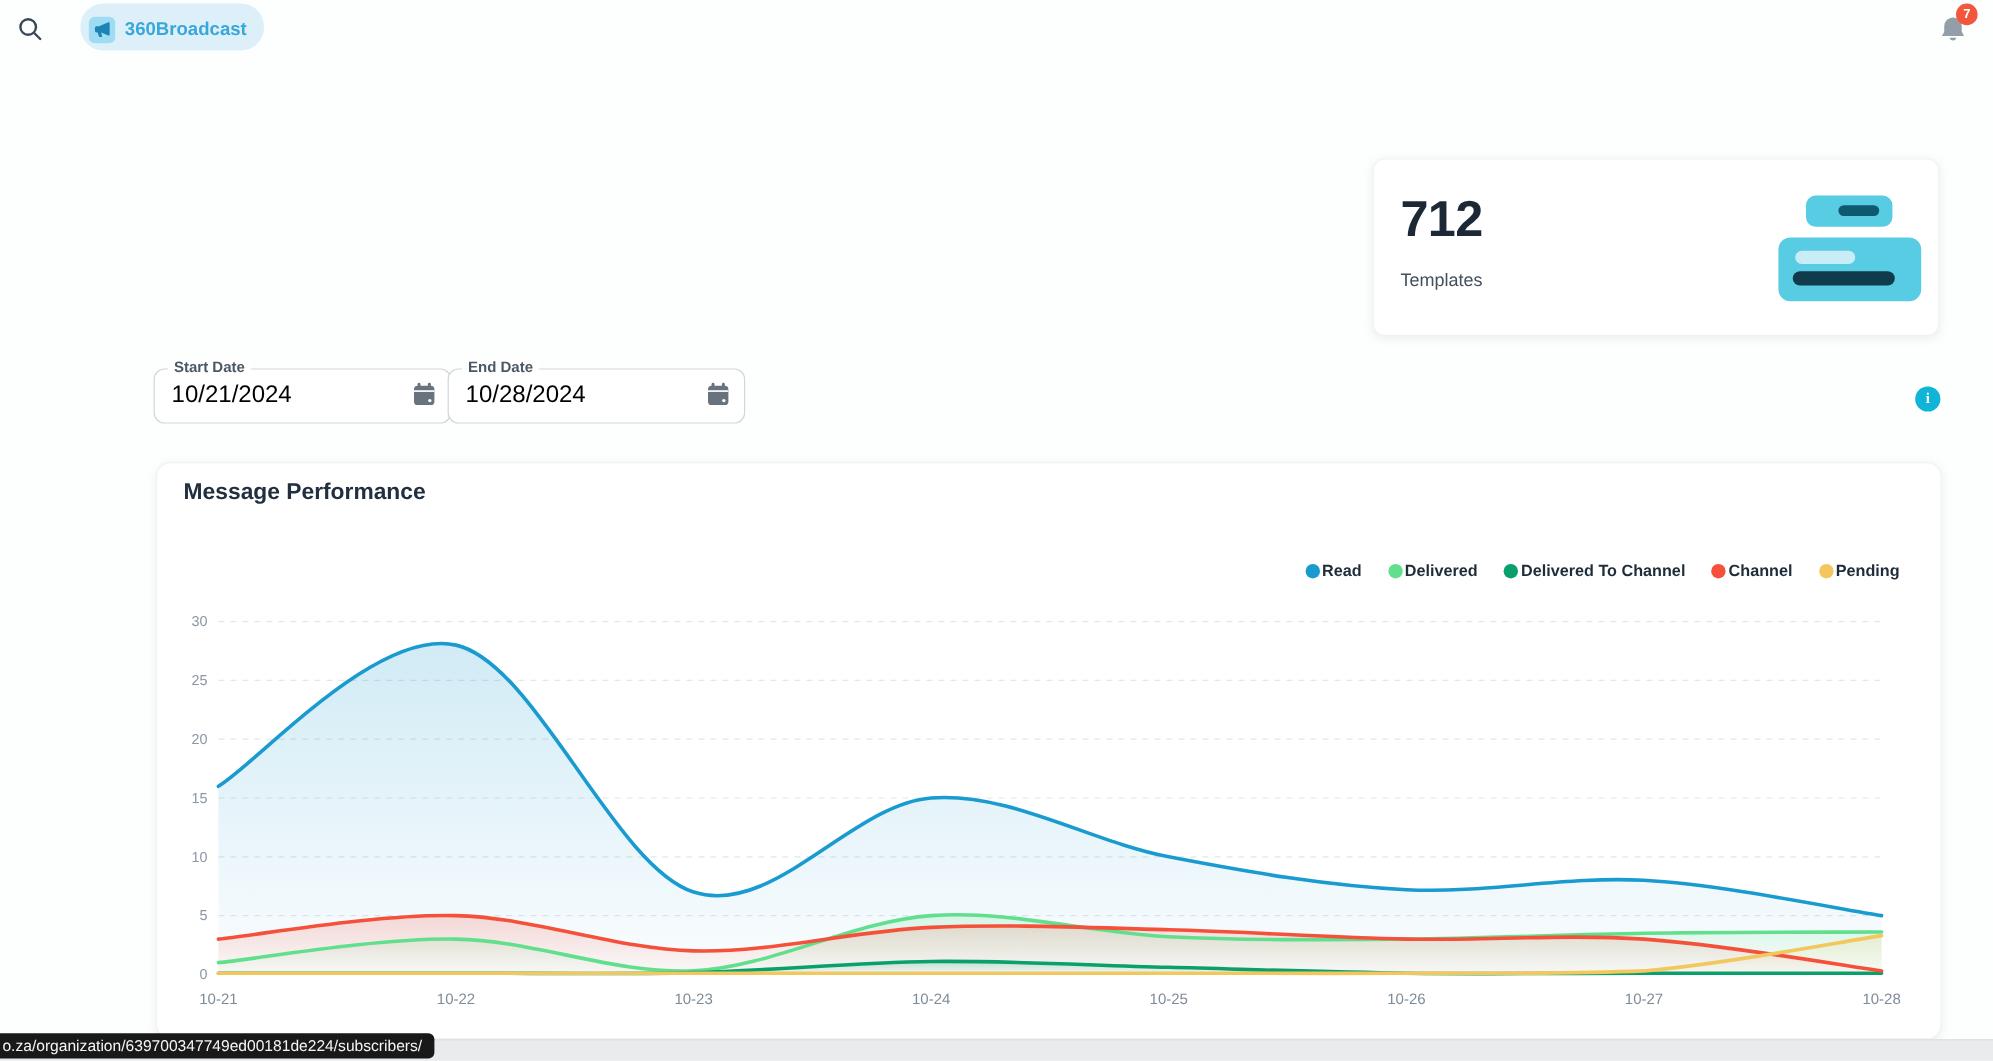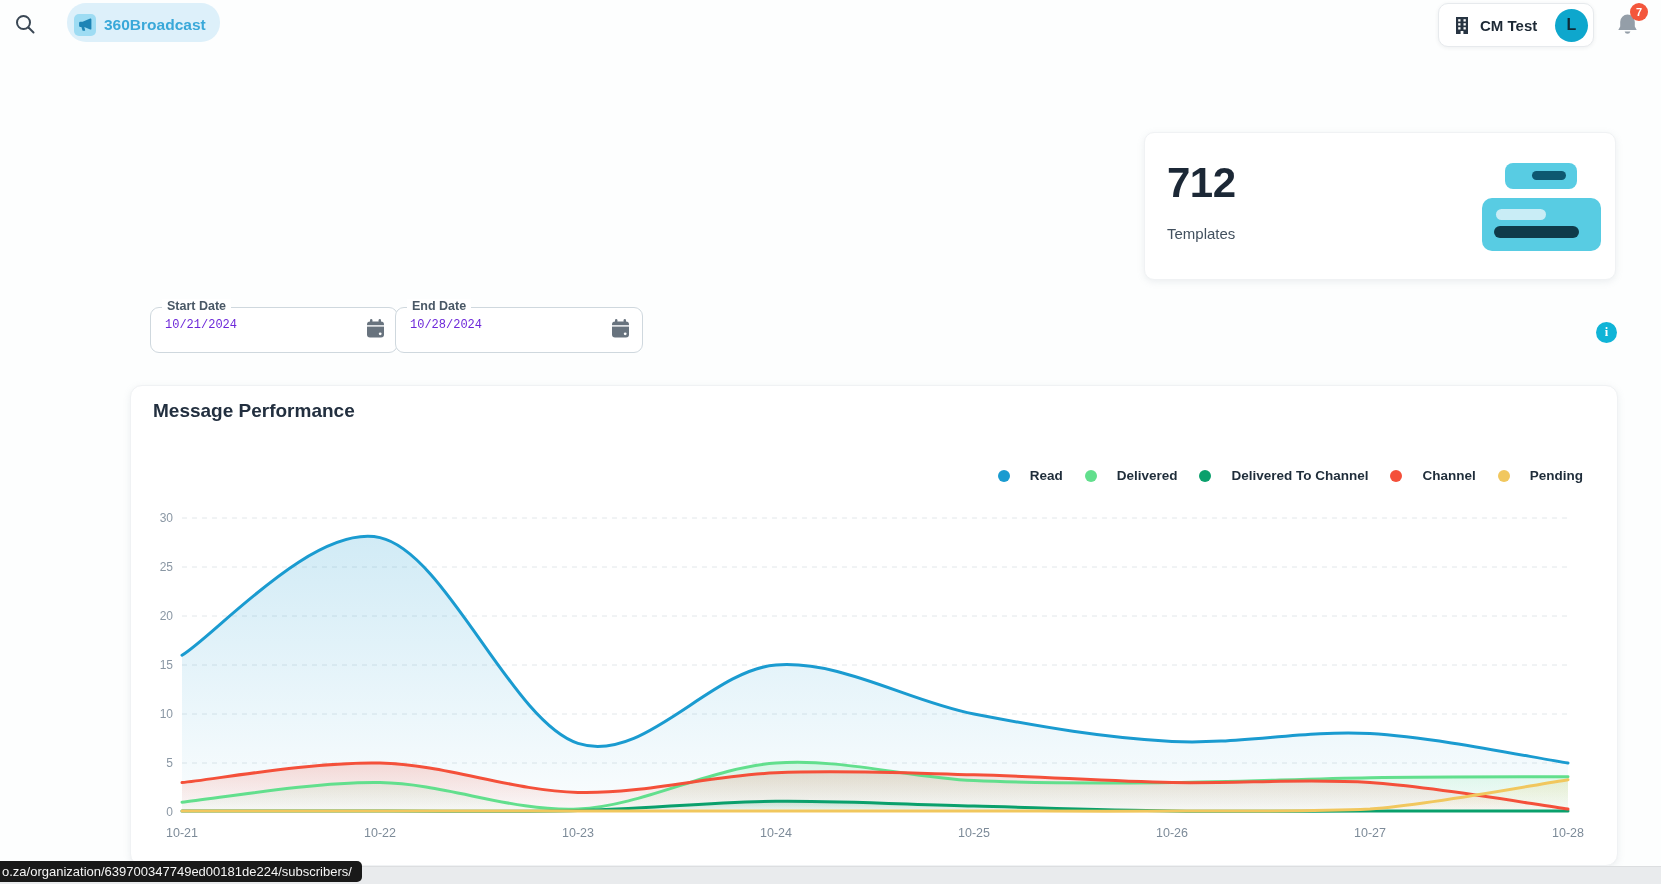--- a/index.html
+++ b/index.html
@@ -39,37 +39,37 @@
   .subs-circle { position:absolute; left:341px; top:26px; width:95px; height:95px; border-radius:50%;
     background:#58cce3; display:flex; align-items:center; justify-content:center; }
   .tpl-small { position:absolute; left:360px; top:30px; width:72px; height:26px; background:#58cce3; border-radius:8px; }
   .tpl-small .d1 { position:absolute; left:27px; top:8px; width:34px; height:9px; border-radius:5px; background:#0e5870; }
   .tpl-big { position:absolute; left:337px; top:65px; width:119px; height:53px; background:#58cce3; border-radius:10px; }
   .tpl-big .d2 { position:absolute; left:14px; top:11px; width:50px; height:11px; border-radius:6px; background:#c9edf6; }
   .tpl-big .d3 { position:absolute; left:12px; top:28px; width:85px; height:12px; border-radius:6px; background:#0f3b4a; }
 
   
   .date-field { position:absolute; top:307px; width:248px; height:46px; background:#fff;
-    border:1.5px solid #cfd8de; border-radius:9px;margin-left:22px; }
+    border:1.5px solid #cfd8de; border-radius:9px; }
   .date-field.f1 { left:128px; } .date-field.f2 { left:373px;padding-left:16px; }
   .date-label { position:absolute; left:11px; top:-9px; background:#fff; padding:0 5px;
     font-size:12.5px; font-weight:bold; color:#4a5866; }
   .date-input { position:absolute; left:14px; top:10px; width:150px; border:none; outline:none;
-    font-family:Liberation Mono, monospace; font-size:12px; color:#6d28d9; background:transparent; }
+    font-family:Liberation Sans, sans-serif; font-size:20px; color:#000000; background:transparent; }
   .cal-btn { position:absolute; right:10px; top:10px; width:24px; height:24px; border:none; background:transparent; cursor:pointer; }
   .info-btn { position:absolute; left:1596px; top:322px; width:21px; height:21px; border-radius:50%;
     background:#10b4d7; color:#fff; border:none; font-size:12.5px; font-weight:bold;
     font-family:"Liberation Serif",serif; cursor:pointer; }
 
   
   .chart-card { position:absolute; left:130px; top:385px; width:1488px; height:481px; background:#fff;
     border:1px solid #f0f2f4; border-radius:12px; box-shadow:0 2px 7px rgba(140,155,170,.16); }
   .chart-title { position:absolute; left:22px; top:14px; font-size:19px; font-weight:bold; color:#222f3f; }
   .legend { position:absolute; top:82px; right:34px; display:flex; align-items:center; gap:22px; }
-  .legend-item { display:flex; align-items:center; gap:20px; font-size:13.5px; font-weight:600; color:#1f2d3a; cursor:pointer; }
+  .legend-item { display:flex; align-items:center; gap:2px; font-size:13.5px; font-weight:600; color:#1f2d3a; cursor:pointer; }
   .legend-dot { width:12px; height:12px; border-radius:50%; }
   #chart-svg { position:absolute; left:0; top:0; }
 
   
   .bottom-strip { position:absolute; left:0; top:866px; width:100%; height:18px;
     background:#e9ebed; border-top:1px solid #dcdee0; }
   .status-bar { position:absolute; left:0; top:861px; height:21px; line-height:21px; z-index:10;
     background:#191919; color:#f5f5f5; font-size:13px; padding:0 10px 0 2px;
     border-radius:0 5px 5px 0; white-space:nowrap; }
 </style>
@@ -88,36 +88,20 @@
 
     <div class="brand-pill">
       <span class="brand-icon">
         <svg width="15" height="15" viewBox="0 0 15 15">
           <path d="M12.2 1.6 4.6 4.8H2.4A1.3 1.3 0 0 0 1.1 6.1v2.6A1.3 1.3 0 0 0 2.4 10h1l1 3.2a.9.9 0 0 0 .9.6h1.1a.7.7 0 0 0 .7-.9L6.3 10l5.9 2.5a.9.9 0 0 0 1.2-.8V2.4a.9.9 0 0 0-1.2-.8z" fill="#1d84b5"></path>
         </svg>
       </span>
       <span class="brand-name">360Broadcast</span>
     </div>
 
-    <button class="org-pill">
-      <svg width="18" height="19" viewBox="0 0 18 19">
-        <path d="M3 1h12v17H3z" fill="#273442"></path>
-        <g fill="#fff">
-          <rect x="5.2" y="3.2" width="2.3" height="2.3"></rect>
-            <rect x="10.5" y="3.2" width="2.3" height="2.3"></rect>
-          <rect x="5.2" y="7.2" width="2.3" height="2.3"></rect>
-            <rect x="10.5" y="7.2" width="2.3" height="2.3"></rect>
-          <rect x="5.2" y="11.2" width="2.3" height="2.3"></rect>
-            <rect x="10.5" y="11.2" width="2.3" height="2.3"></rect>
-          <rect x="7.6" y="15" width="2.8" height="3"></rect>
-        </g>
-      </svg>
-      <span class="org-label">CM Test</span>
-      <span class="avatar">L</span>
-    </button>
 
     <button class="bell-wrap">
       <svg width="27" height="28" viewBox="0 0 27 28">
         <path d="M13.5 3.5a7.3 7.3 0 0 0-7.3 7.3v4.6L4.3 19h18.4l-1.9-3.6v-4.6a7.3 7.3 0 0 0-7.3-7.3z" fill="#949ea8"></path>
         <path d="M10.6 20.5a3 3 0 0 0 5.8 0z" fill="#949ea8"></path>
       </svg>
       <span class="badge">7</span>
     </button>
   </header>
 

